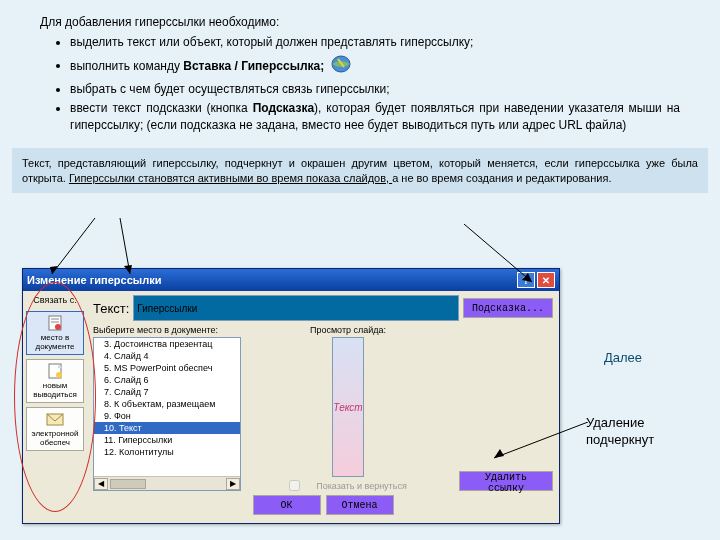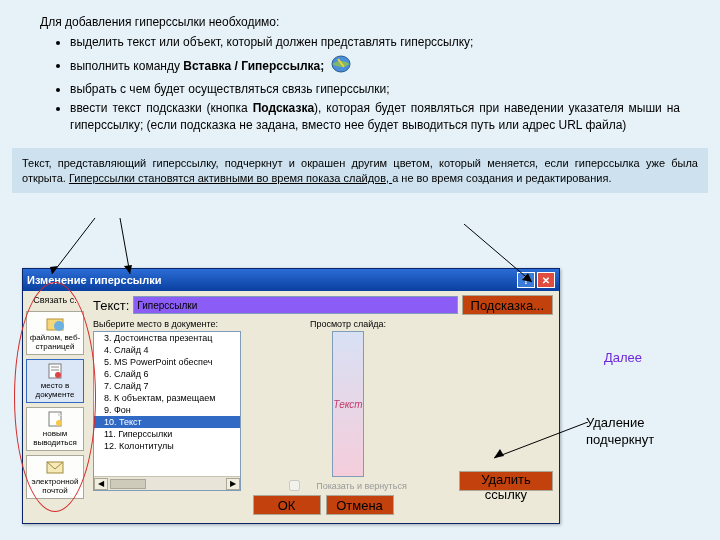--- a/index.html
+++ b/index.html
@@ -22,22 +22,22 @@
   .dlg-body { display: flex; height: calc(100% - 22px); }
   .linkto { width: 64px; padding: 4px 2px; display: flex; flex-direction: column; align-items: center; gap: 4px; }
   .linkto-label { font-size: 9px; margin-bottom: 2px; }
   .linkto-btn { width: 58px; min-height: 44px; border: 1px solid #aca899; background: #fdfdfb; display: flex; flex-direction: column; align-items: center; justify-content: center; font-size: 8px; text-align: center; padding: 2px; line-height: 1.1; }
   .linkto-btn.sel { border: 1px solid #316ac5; background: #dbe6f6; }
   .linkto-btn .ic { width: 22px; height: 18px; margin-bottom: 2px; }
   
   .main { flex: 1; padding: 4px 6px; display: flex; flex-direction: column; }
   .row1 { display: flex; align-items: center; gap: 4px; margin-bottom: 4px; }
   .row1 label { font-size: 13px; }
-  .row1 input { flex: 1; height: 18px; border: 1px solid #7f9db9; background: #8b5cf6; font-size: 10px; padding: 0 3px; }
-  .btn { height: 20px; border: 1px solid #aca899; background: #c2410c; font-size: 13px; padding: 0 8px; }
+  .row1 input { flex: 1; height: 26px; border: 1px solid #7f9db9; background: #0369a1; font-size: 10px; padding: 0 3px; }
+  .btn { height: 20px; border: 1px solid #aca899; background: #8b5cf6; font-size: 10px; padding: 0 8px; font-family: Liberation Mono, monospace; }
   
   .lbl2 { font-size: 9px; margin-bottom: 2px; }
   .tree { width: 148px; border: 1px solid #7f9db9; background: #fff; overflow: hidden; font-size: 9px; }
   .tree .item { padding: 1px 4px 1px 10px; white-space: nowrap; }
   .tree .item.sel { background: #316ac5; color: #fff; }
   .scrollh { height: 14px; background: #e8e5d8; border-top: 1px solid #c9c4b0; display: flex; align-items: center; }
   .scrollh .arr { width: 14px; height: 12px; border: 1px solid #aca899; background: #f1eee0; display: flex; align-items: center; justify-content: center; font-size: 8px; }
   .scrollh .thumb { width: 36px; height: 10px; background: #cfcbba; border: 1px solid #aca899; margin-left: 2px; }
   .scrollh .track { flex: 1; }
   
@@ -47,21 +47,21 @@
   .showreturn { display: flex; align-items: center; gap: 16px; font-size: 9px; color: #999; margin-top: 3px; }
   .showreturn input { width: 11px; height: 11px; }
   
   .right-col { width: 98px; padding-left: 4px; display: flex; flex-direction: column; justify-content: space-between; }
   .bottom-btns { display: flex; justify-content: center; gap: 5px; padding: 4px 6px; }
   
   .ellipse { position: absolute; left: 14px; top: 282px; width: 82px; height: 230px; border: 1.5px solid #d42a2a; border-radius: 50%; pointer-events: none; z-index: 20; }
   .arrow-svg { position: absolute; pointer-events: none; z-index: 21; }
   
   .label-right { position: absolute; font-size: 13px; }
-  .dalее { color: #6d28d9; left: 604px; top: 350px; }
+  .dalее { color: #0c4a6e; left: 604px; top: 350px; }
   .del { left: 586px; top: 415px; width: 120px; line-height: 1.3; }
 </style>
 </head>
 <body>
 
 <div class="intro">
   <div>Для добавления гиперссылки необходимо:</div>
   <ul>
     <li>выделить текст или объект, который должен представлять гиперссылку;</li>
     <li><span>выполнить команду </span><span class="bold">Вставка / Гиперссылка;</span>
@@ -84,27 +84,20 @@
 
 <div class="dialog">
   <div class="titlebar">
     <span class="t">Изменение гиперссылки</span>
     <div class="wbtn help">?</div>
     <div class="wbtn close">✕</div>
   </div>
   <div class="dlg-body">
     <div class="linkto">
       <div class="linkto-label">Связать с:</div>
-      <div class="linkto-btn">
-        <svg class="ic">
-            <rect x="3" y="5" width="16" height="11" fill="#f5d77a" stroke="#b5953a"></rect>
-            <circle cx="15" cy="12" r="5" fill="#6ab0e0"></circle>
-          </svg>
-        <span>файлом, веб-страницей</span>
-      </div>
       <div class="linkto-btn sel">
         <svg class="ic">
             <rect x="5" y="2" width="12" height="14" fill="#fff" stroke="#7a7a7a"></rect>
             <line x1="7" y1="5" x2="15" y2="5" stroke="#888"></line>
             <line x1="7" y1="8" x2="15" y2="8" stroke="#888"></line>
             <circle cx="14" cy="13" r="3" fill="#d44"></circle>
           </svg>
         <span>место в документе</span>
       </div>
       <div class="linkto-btn">
@@ -113,21 +106,21 @@
             <polygon points="14,2 14,6 18,6" fill="#ddd"></polygon>
             <circle cx="15" cy="13" r="3" fill="#f9c94a"></circle>
           </svg>
         <span>новым выводиться</span>
       </div>
       <div class="linkto-btn">
         <svg class="ic">
             <rect x="3" y="4" width="16" height="11" fill="#f5e9b8" stroke="#a08a40"></rect>
             <path d="M3 4 L11 11 L19 4" fill="none" stroke="#a08a40"></path>
           </svg>
-        <span>электронной почтой</span>
+        <span>электронной обеспеч</span>
       </div>
     </div>
     <div class="main">
       <div class="row1">
         <label>Текст:</label>
         <input type="text" value="Гиперссылки" style="">
         <button class="btn">Подсказка...</button>
       </div>
       <div style="display:flex; gap:6px; flex:1;">
         <div style="width:148px; display:flex; flex-direction:column;">

